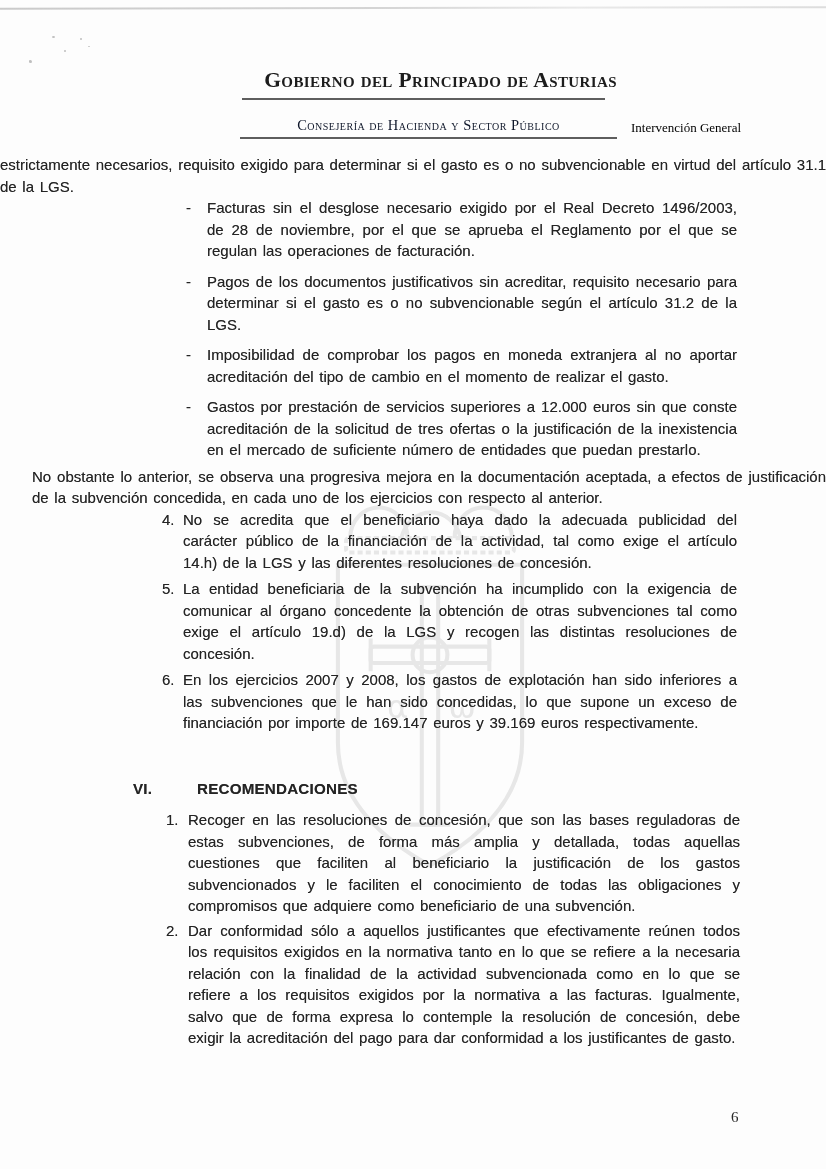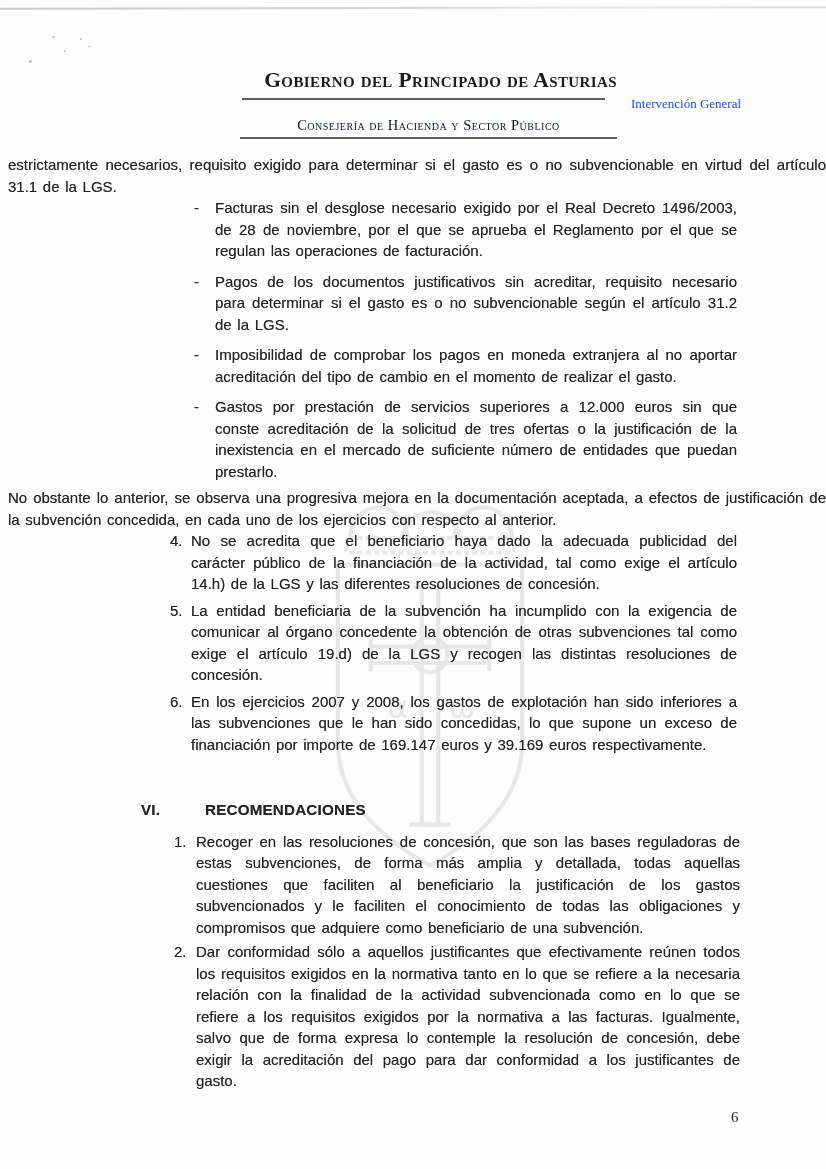--- a/index.html
+++ b/index.html
@@ -35,36 +35,36 @@
   .rule{height:0;border-top:2px solid #424242;opacity:.85;}
   .rule-top{margin-top:5px;width:363px;margin-left:2px;}
   .dept{
     font-family:"Liberation Serif","DejaVu Serif",serif;
     font-variant:small-caps;font-weight:400;
     font-size:14.5px;letter-spacing:.5px;color:#0f172a;
     padding:17px 0 3px 0;white-space:nowrap;
   }
   .rule-bottom{width:377px;}
   .unit{
-    position:absolute;left:631px;top:96px;
+    position:absolute;left:631px;top:120px;
     font-family:"Liberation Serif","DejaVu Serif",serif;
-    font-size:13px;color:#1d4ed8;white-space:nowrap;
+    font-size:13px;color:#000000;white-space:nowrap;
   }
   
   .watermark{position:absolute;left:303px;top:444px;width:254px;height:440px;opacity:.6;pointer-events:none;}
   
-  .doc{position:absolute;top:0;left:8px;right:0;padding-top:154px;
+  .doc{position:absolute;top:0;left:0;right:0;padding-top:154px;
        font-size:15px;line-height:21.5px;word-spacing:1.5px;
        text-shadow:0 0 .5px rgba(25,25,25,.55);}
   .doc p{margin:0;text-align:justify;}
   .p-cont{margin:0 89px 9px 207px;}
   .bullet{position:relative;margin:0 89px 9px 207px;}
   .bullet .dash{position:absolute;left:-21px;top:0;}
   .bullet-last{margin-bottom:5px;}
-  .note{margin:0 89px 30px 180px;}
+  .note{margin:0 89px 30px 180px;padding-left:32px;}
   .nitem{position:relative;margin:0 89px 5px 183px;}
   .nitem .num{position:absolute;left:-21px;top:0;}
   .nitem-last{margin-bottom:44px;}
   .sec{margin:8px 0 10px 133px;font-weight:bold;font-size:15.2px;letter-spacing:.2px;}
   .sec-num{display:inline-block;width:64px;}
   .ritem{position:relative;margin:0 86px 3px 188px;}
   .ritem .num{position:absolute;left:-22px;top:0;}
   
   .page-num{
     position:absolute;left:731px;top:1109px;

